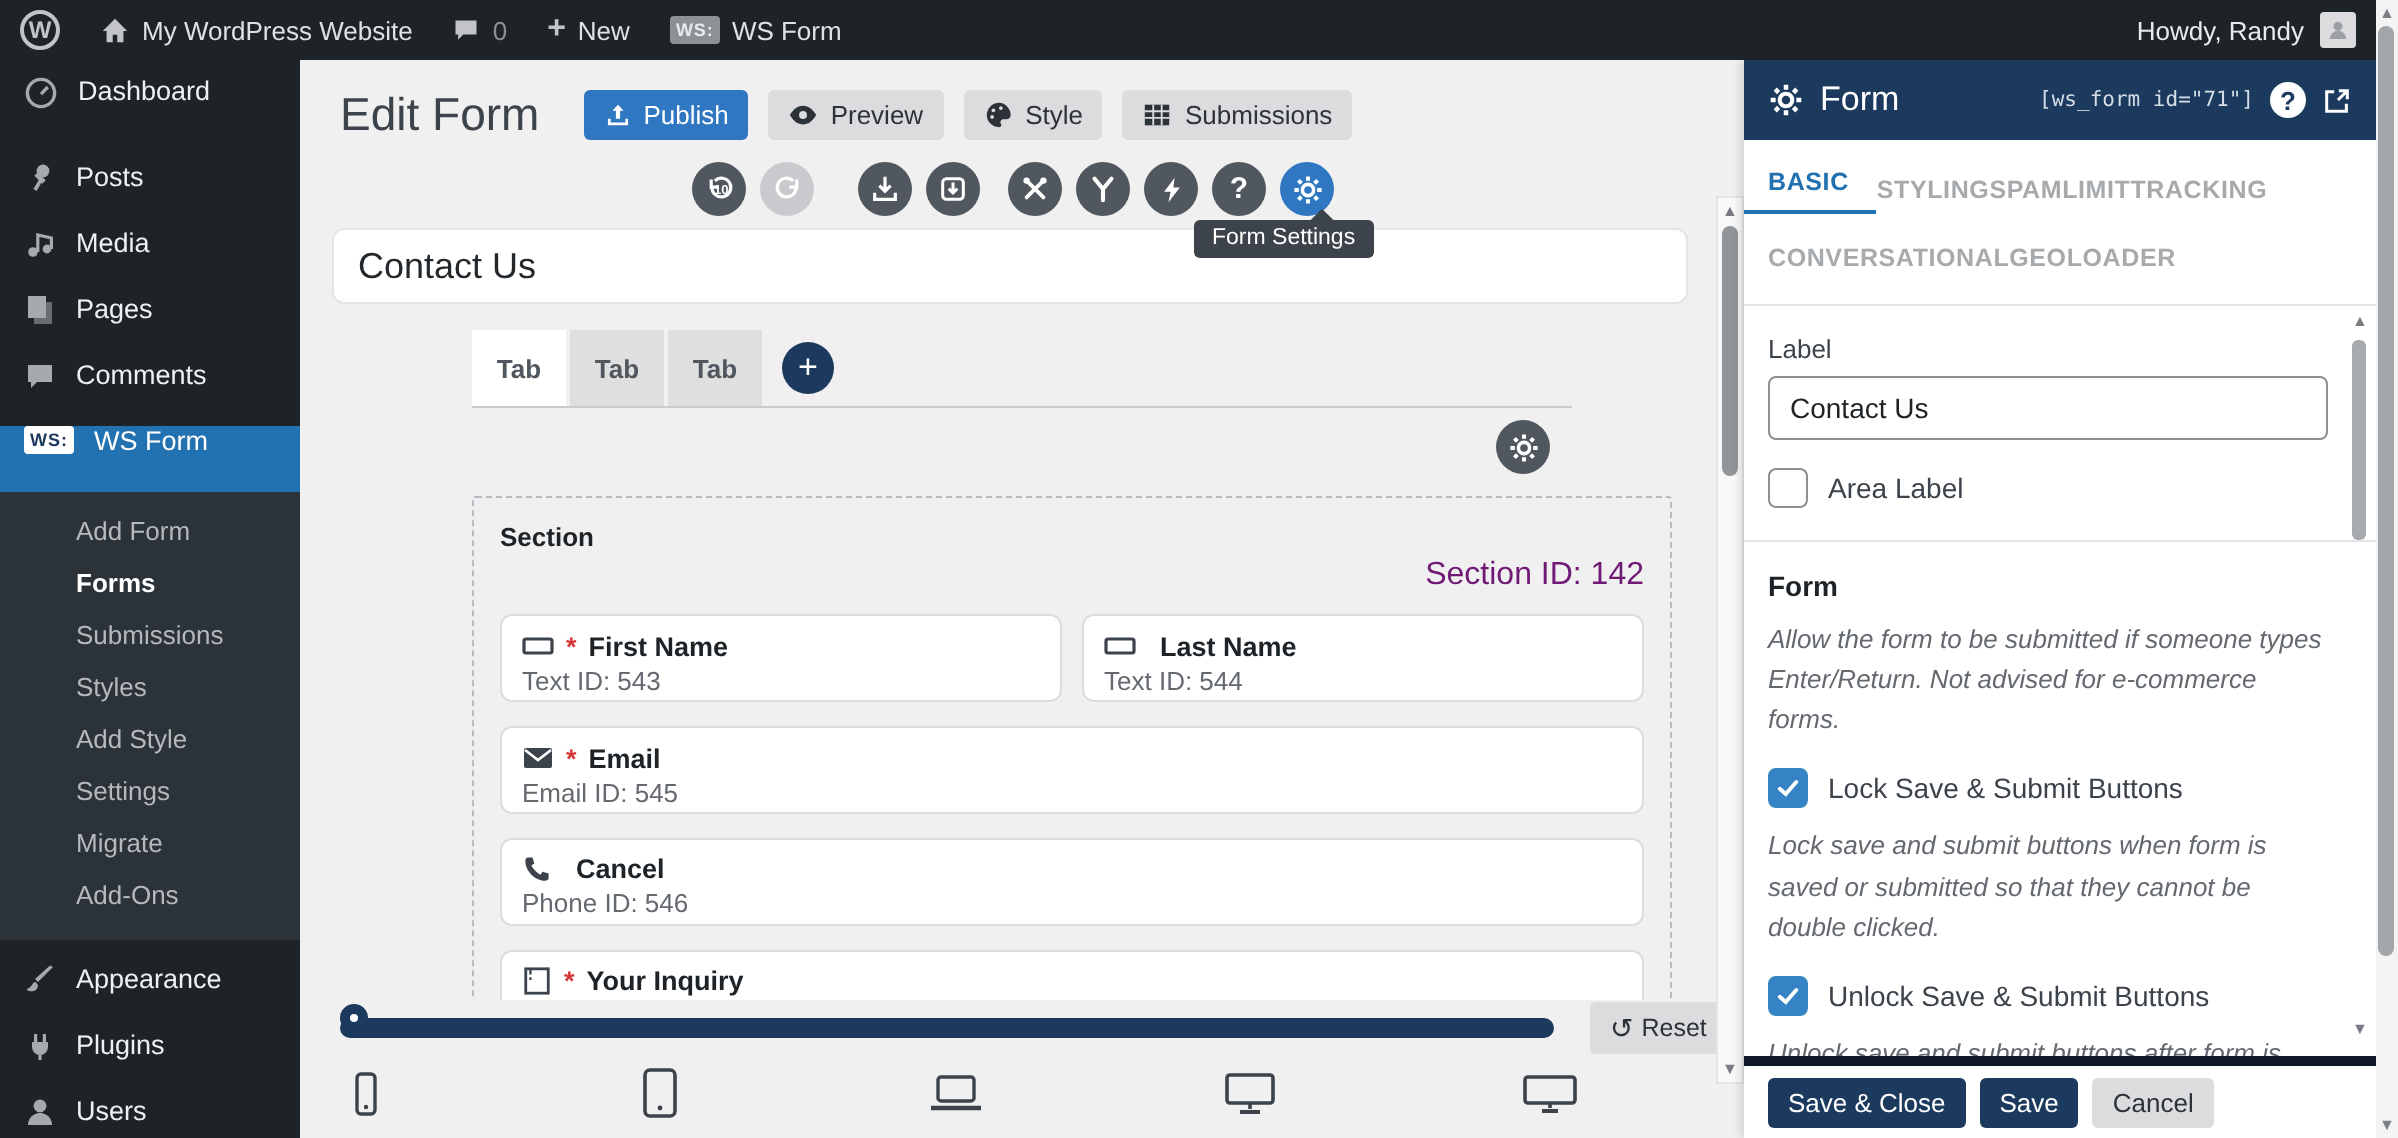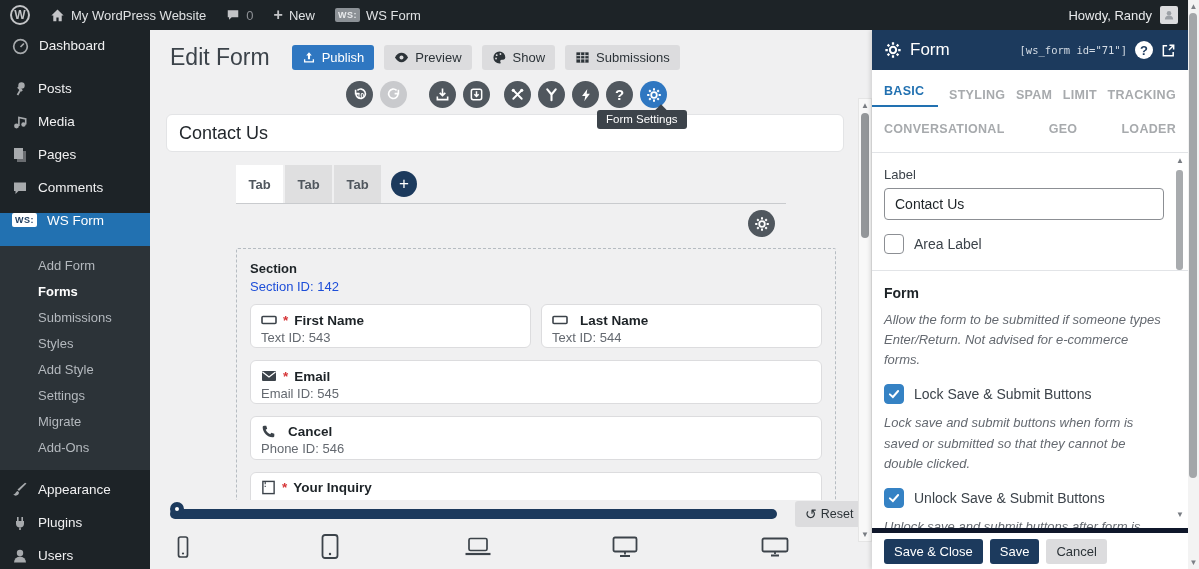--- a/index.html
+++ b/index.html
@@ -53,21 +53,21 @@
   .tabs-row { position:absolute; left:86px; top:135px; height:38px; display:flex; align-items:flex-end; }
   .ed-tab { width:47px; height:38px; display:flex; align-items:center; justify-content:center; font-size:13px; font-weight:bold; color:#50575e; background:#dfdfe0; margin-right:2px; cursor:pointer; }
   .ed-tab.active { background:#fff; }
   .add-tab { width:26px; height:26px; border-radius:50%; background:#1c3a5d; color:#fff; font-size:17px; display:flex; align-items:center; justify-content:center; margin:0 0 6px 8px; cursor:pointer; }
   .tabs-underline { position:absolute; left:86px; top:173px; width:550px; height:1px; background:#c9cbce; }
 
   .tab-gear { position:absolute; left:598px; top:180px; }
 
   .section-box { position:absolute; left:86px; top:218px; width:600px; height:260px; border:1px dashed #b6bcc2; border-radius:2px; padding:12px 13px; overflow:hidden; }
   .section-title { font-size:13px; font-weight:bold; color:#1d2327; }
-  .section-meta { font-size:13px; color:#1d4ed8; margin-top:3px; }
+  .section-meta { font-size:16px; color:#701a75; margin-top:3px;text-align:right; }
   .field-row { display:flex; gap:10px; margin-top:10px; }
   .field-box { background:#fff; border:1px solid #dcdcde; border-radius:6px; padding:7px 10px; height:44px; flex:1; cursor:pointer; }
   .field-box.full { flex:none; width:100%; margin-top:12px; }
   .field-label { display:flex; align-items:center; gap:6px; font-size:13.5px; font-weight:bold; color:#1d2327; }
   .field-label svg { color:#3c434a; }
   .req { color:#d63638; font-weight:bold; }
   .field-meta { font-size:13px; color:#646970; margin-top:2px; }
 
   .bottom-strip { position:absolute; left:0; top:470px; width:722px; height:99px; background:#f0f0f1; }
   .bp-slider { position:absolute; left:20px; top:9px; width:607px; height:10px; background:#1c3a5d; border-radius:5px; }
@@ -82,21 +82,21 @@
   .main-scroll .thumb { position:absolute; left:2px; top:14px; width:8px; height:125px; background:#939699; border-radius:4px; }
   .scroll-arrow { position:absolute; left:0; width:12px; text-align:center; font-size:8px; color:#787c82; }
 
   
   .panel { position:absolute; left:872px; top:30px; width:316px; bottom:0; background:#fff; box-shadow:-2px 0 4px rgba(0,0,0,0.12); z-index:45; }
   .panel-header { height:40px; background:#1c3a5d; color:#fff; display:flex; align-items:center; padding:0 12px; gap:8px; }
   .panel-title { font-size:17px; color:#fff; }
   .shortcode { margin-left:auto; font-family:"DejaVu Sans Mono", monospace; font-size:10.5px; color:#d5dde6; }
   .help-circle { width:18px; height:18px; border-radius:50%; background:#fff; color:#1c3a5d; font-weight:bold; font-size:13px; display:flex; align-items:center; justify-content:center; cursor:pointer; }
   .panel-tabs { padding:14px 12px 0 12px; border-bottom:1px solid #e2e4e7; }
-  .ptab-row { display:flex; justify-content:space-between; align-items:center; margin-bottom:16px; }
+  .ptab-row { display:flex; align-items:center; margin-bottom:16px; }
   .ptab { font-size:12.5px; font-weight:bold; color:#a7aaad; letter-spacing:0.3px; cursor:pointer; }
   .ptab.active { color:#2271b1; padding:0 14px 7px 12px; margin:0 0 -1px -12px; border-bottom:2px solid #2271b1; }
   .panel-body { padding:14px 24px 0 12px; }
   .fld-label { font-size:13px; color:#3c434a; margin-bottom:6px; }
   .text-input { width:100%; height:32px; border:1px solid #8c8f94; border-radius:4px; padding:0 10px; font-size:14px; color:#1d2327; font-family:inherit; background:#fff; }
   .chk-row { display:flex; align-items:center; gap:10px; margin-top:14px; cursor:pointer; }
   .chk { width:20px; height:20px; border:1px solid #8c8f94; border-radius:4px; background:#fff; flex:0 0 auto; display:flex; align-items:center; justify-content:center; }
   .chk.checked { background:#3582c4; border-color:#3582c4; }
   .chk-label { font-size:14px; color:#3c434a; }
   .panel-divider { border-top:1px solid #e2e4e7; margin:16px -24px 0 -12px; }
@@ -244,21 +244,21 @@
         </svg>
       <span>Preview</span>
     </button>
     <button class="btn btn-gray">
       <svg width="15" height="15" viewBox="0 0 16 16">
           <path d="M8 1.5 a6.5 6.5 0 1 0 0 13 c1.2 0 1.6 -1 1 -1.8 -.7 -1 .1 -2.4 1.4 -2.4 h1.6 a2.2 2.2 0 0 0 2.2 -2.2 A6.5 6.5 0 0 0 8 1.5 Z" fill="#2c3338"></path>
           <circle cx="5" cy="5.5" r="1" fill="#dcdcde"></circle>
           <circle cx="9" cy="4.3" r="1" fill="#dcdcde"></circle>
           <circle cx="4.3" cy="9" r="1" fill="#dcdcde"></circle>
         </svg>
-      <span>Show</span>
+      <span>Style</span>
     </button>
     <button class="btn btn-gray">
       <svg width="15" height="15" viewBox="0 0 16 16">
           <rect x="1.5" y="2.5" width="13" height="11" fill="#2c3338"></rect>
           <path d="M1.5 6 h13 M1.5 9.5 h13 M6 2.5 v11 M10.5 2.5 v11" stroke="#dcdcde" stroke-width="1"></path>
         </svg>
       <span>Submissions</span>
     </button>
   </div>
 

